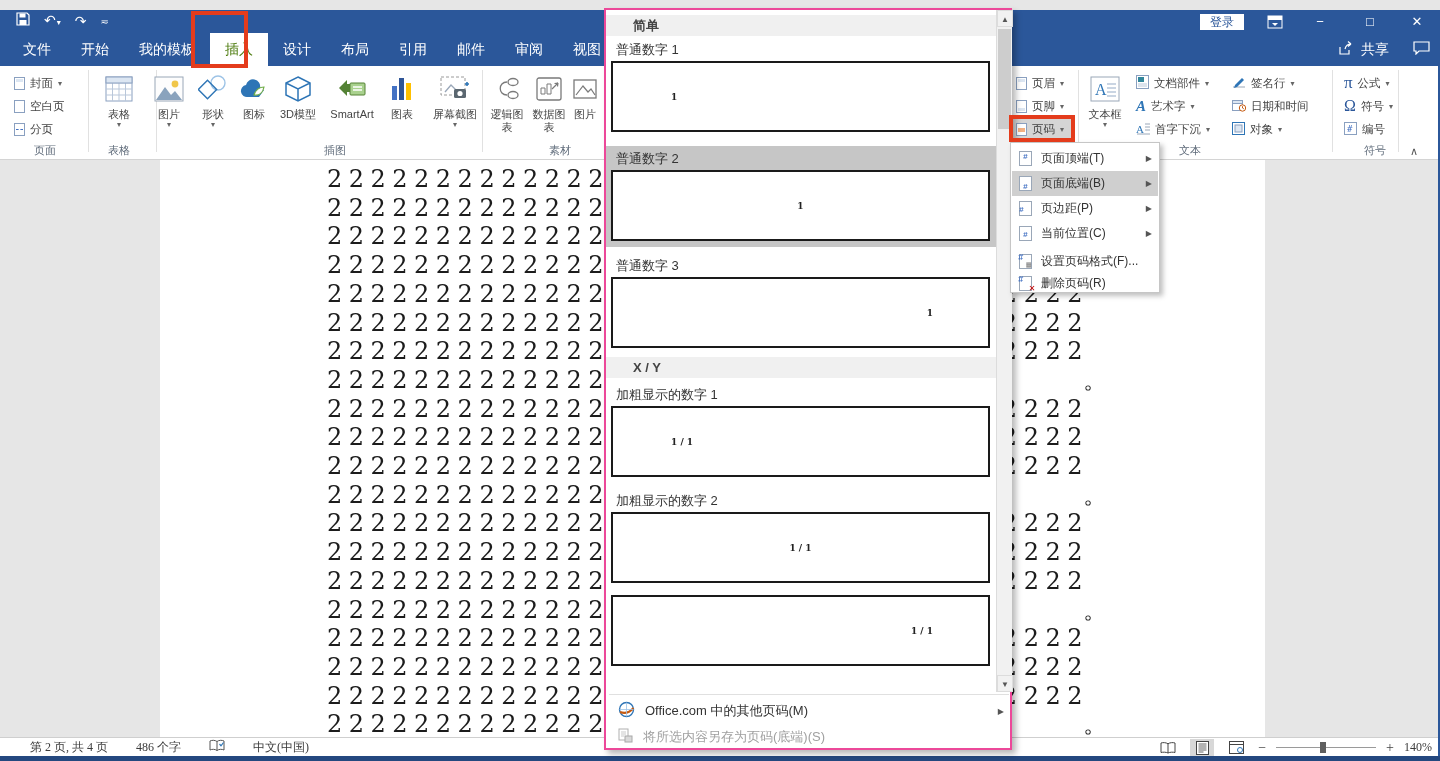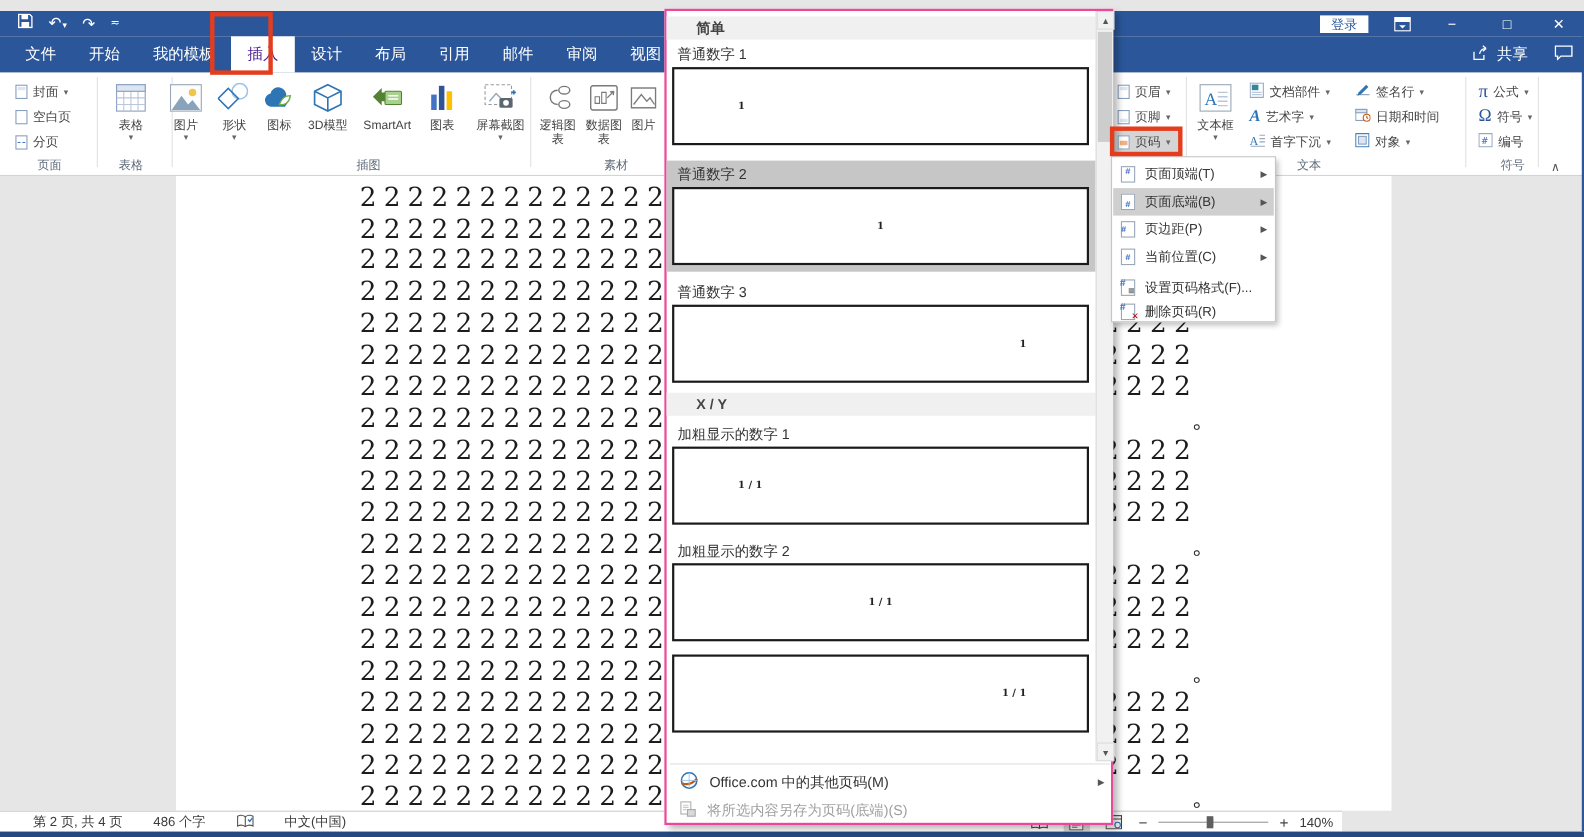--- a/index.html
+++ b/index.html
@@ -17,21 +17,21 @@
   .qat .qbtn { color:#fff; font-size:14px; line-height:23px; cursor:default; }
   .qat .mini-caret { font-size:8px; margin-left:1px; }
   .login-btn { position:absolute; left:1200px; top:4px; width:44px; height:16px; background:#fff; color:#2b579a; font-size:12px; text-align:center; line-height:16px; }
   .win-ctrl { position:absolute; top:0; height:23px; color:#fff; font-size:13px; line-height:23px; text-align:center; width:30px; }
   .ribbon-opts { position:absolute; left:1266px; top:3px; }
 
   
   .tabrow { position:absolute; left:0; top:33px; width:1440px; height:33px; background:#2b579a; }
   .tabs { position:absolute; left:8px; top:0; display:flex; height:33px; }
   .tab { color:#fff; font-size:14px; line-height:33px; padding:0 15px; white-space:nowrap; }
-  .tab.active { background:#fff; color:#4c1d95; }
+  .tab.active { background:#fff; color:#4d7c0f; }
   .share-area { position:absolute; right:10px; top:0; height:33px; display:flex; align-items:center; gap:24px; color:#fff; font-size:14px; }
   .share-inner { display:flex; align-items:center; gap:6px; }
 
   
   .ribbon { position:absolute; left:0; top:66px; width:1440px; height:94px; background:#fff; border-bottom:1px solid #d4d4d4; }
   .grp-label { position:absolute; top:77px; font-size:11px; color:#5f6b7a; text-align:center; white-space:nowrap; }
   .vsep { position:absolute; top:4px; height:82px; width:1px; background:#e1e1e1; }
   .rbtn-big { position:absolute; top:4px; height:72px; display:flex; flex-direction:column; align-items:center; justify-content:flex-start; }
   .rbtn-big .bicon { height:34px; display:flex; align-items:center; justify-content:center; margin-top:2px; }
   .rbtn-big .blabel { font-size:11px; color:#444; text-align:center; line-height:13px; margin-top:2px; }
@@ -46,21 +46,21 @@
   .collapse-chevron { position:absolute; left:1410px; top:79px; font-size:11px; color:#555; }
 
   .blue-glyph { color:#2b579a; font-size:22px; font-family:"Liberation Serif", serif; }
 
   
   .page { position:absolute; left:160px; top:160px; width:1105px; height:577px; background:#fff; overflow:hidden; }
   .doc-row { position:absolute; left:167px; font-family:"DejaVu Serif", serif; font-size:24px; letter-spacing:6.5px; color:#1c1c1c; white-space:nowrap; line-height:28px; }
   .doc-row .period { position:absolute; left:756px; top:0; letter-spacing:0; }
 
   
-  .statusbar { position:absolute; left:0; top:737px; width:1220px; height:19px; background:#fff; border-top:1px solid #cfcfcf; font-size:12px; color:#3b3b3b; }
+  .statusbar { position:absolute; left:0; top:737px; width:1440px; height:19px; background:#fff; border-top:1px solid #cfcfcf; font-size:12px; color:#3b3b3b;font-family:Liberation Serif, serif; }
   .sb-left { position:absolute; left:30px; top:0; height:19px; display:flex; align-items:center; gap:28px; }
   .sb-right { position:absolute; right:8px; top:0; height:19px; display:flex; align-items:center; gap:10px; }
   .view-ico { width:24px; height:17px; display:flex; align-items:center; justify-content:center; }
   .view-ico.sel { background:#d8d8d8; }
   .zoom-track { position:relative; width:100px; height:17px; }
   .zoom-track .line { position:absolute; left:0; right:0; top:8px; height:1px; background:#9a9a9a; }
   .zoom-track .notch { position:absolute; left:49px; top:5px; width:1px; height:7px; background:#9a9a9a; }
   .zoom-track .thumb { position:absolute; left:44px; top:3px; width:6px; height:11px; background:#5f5f5f; }
   .zoom-pm { font-size:14px; color:#444; }
   .bottom-strip { position:absolute; left:0; top:756px; width:1440px; height:5px; background:#24487f; }

